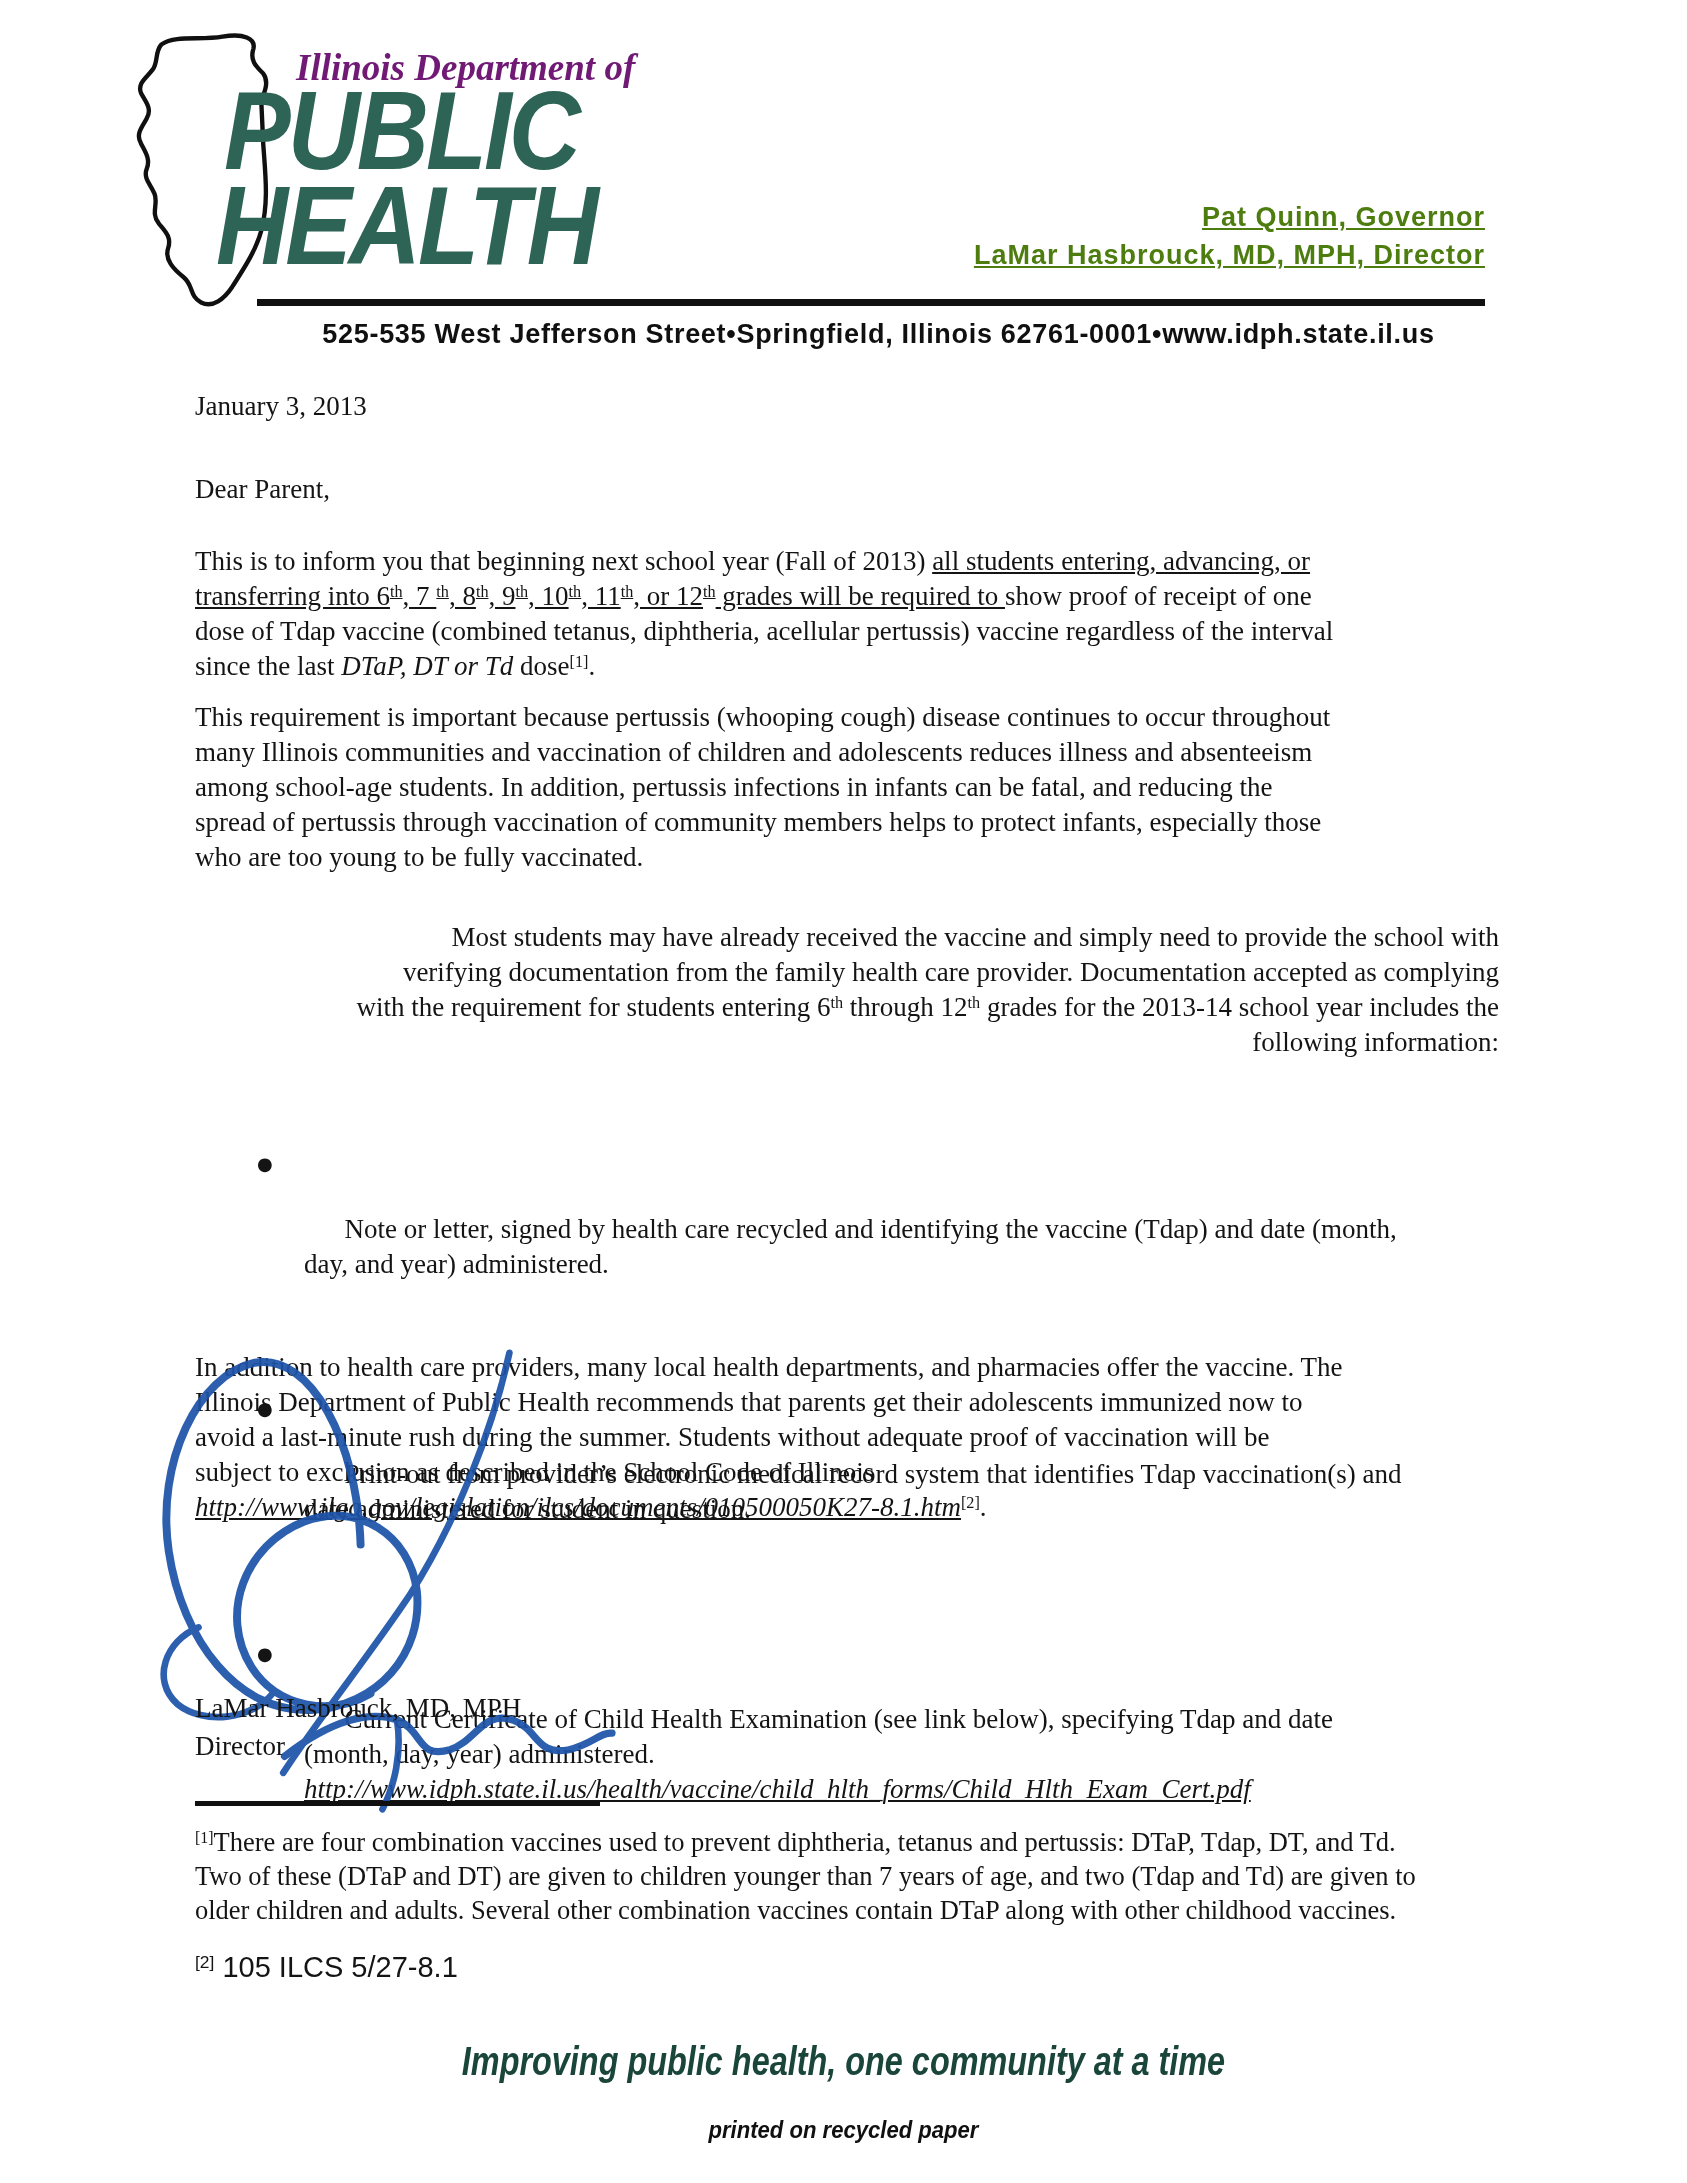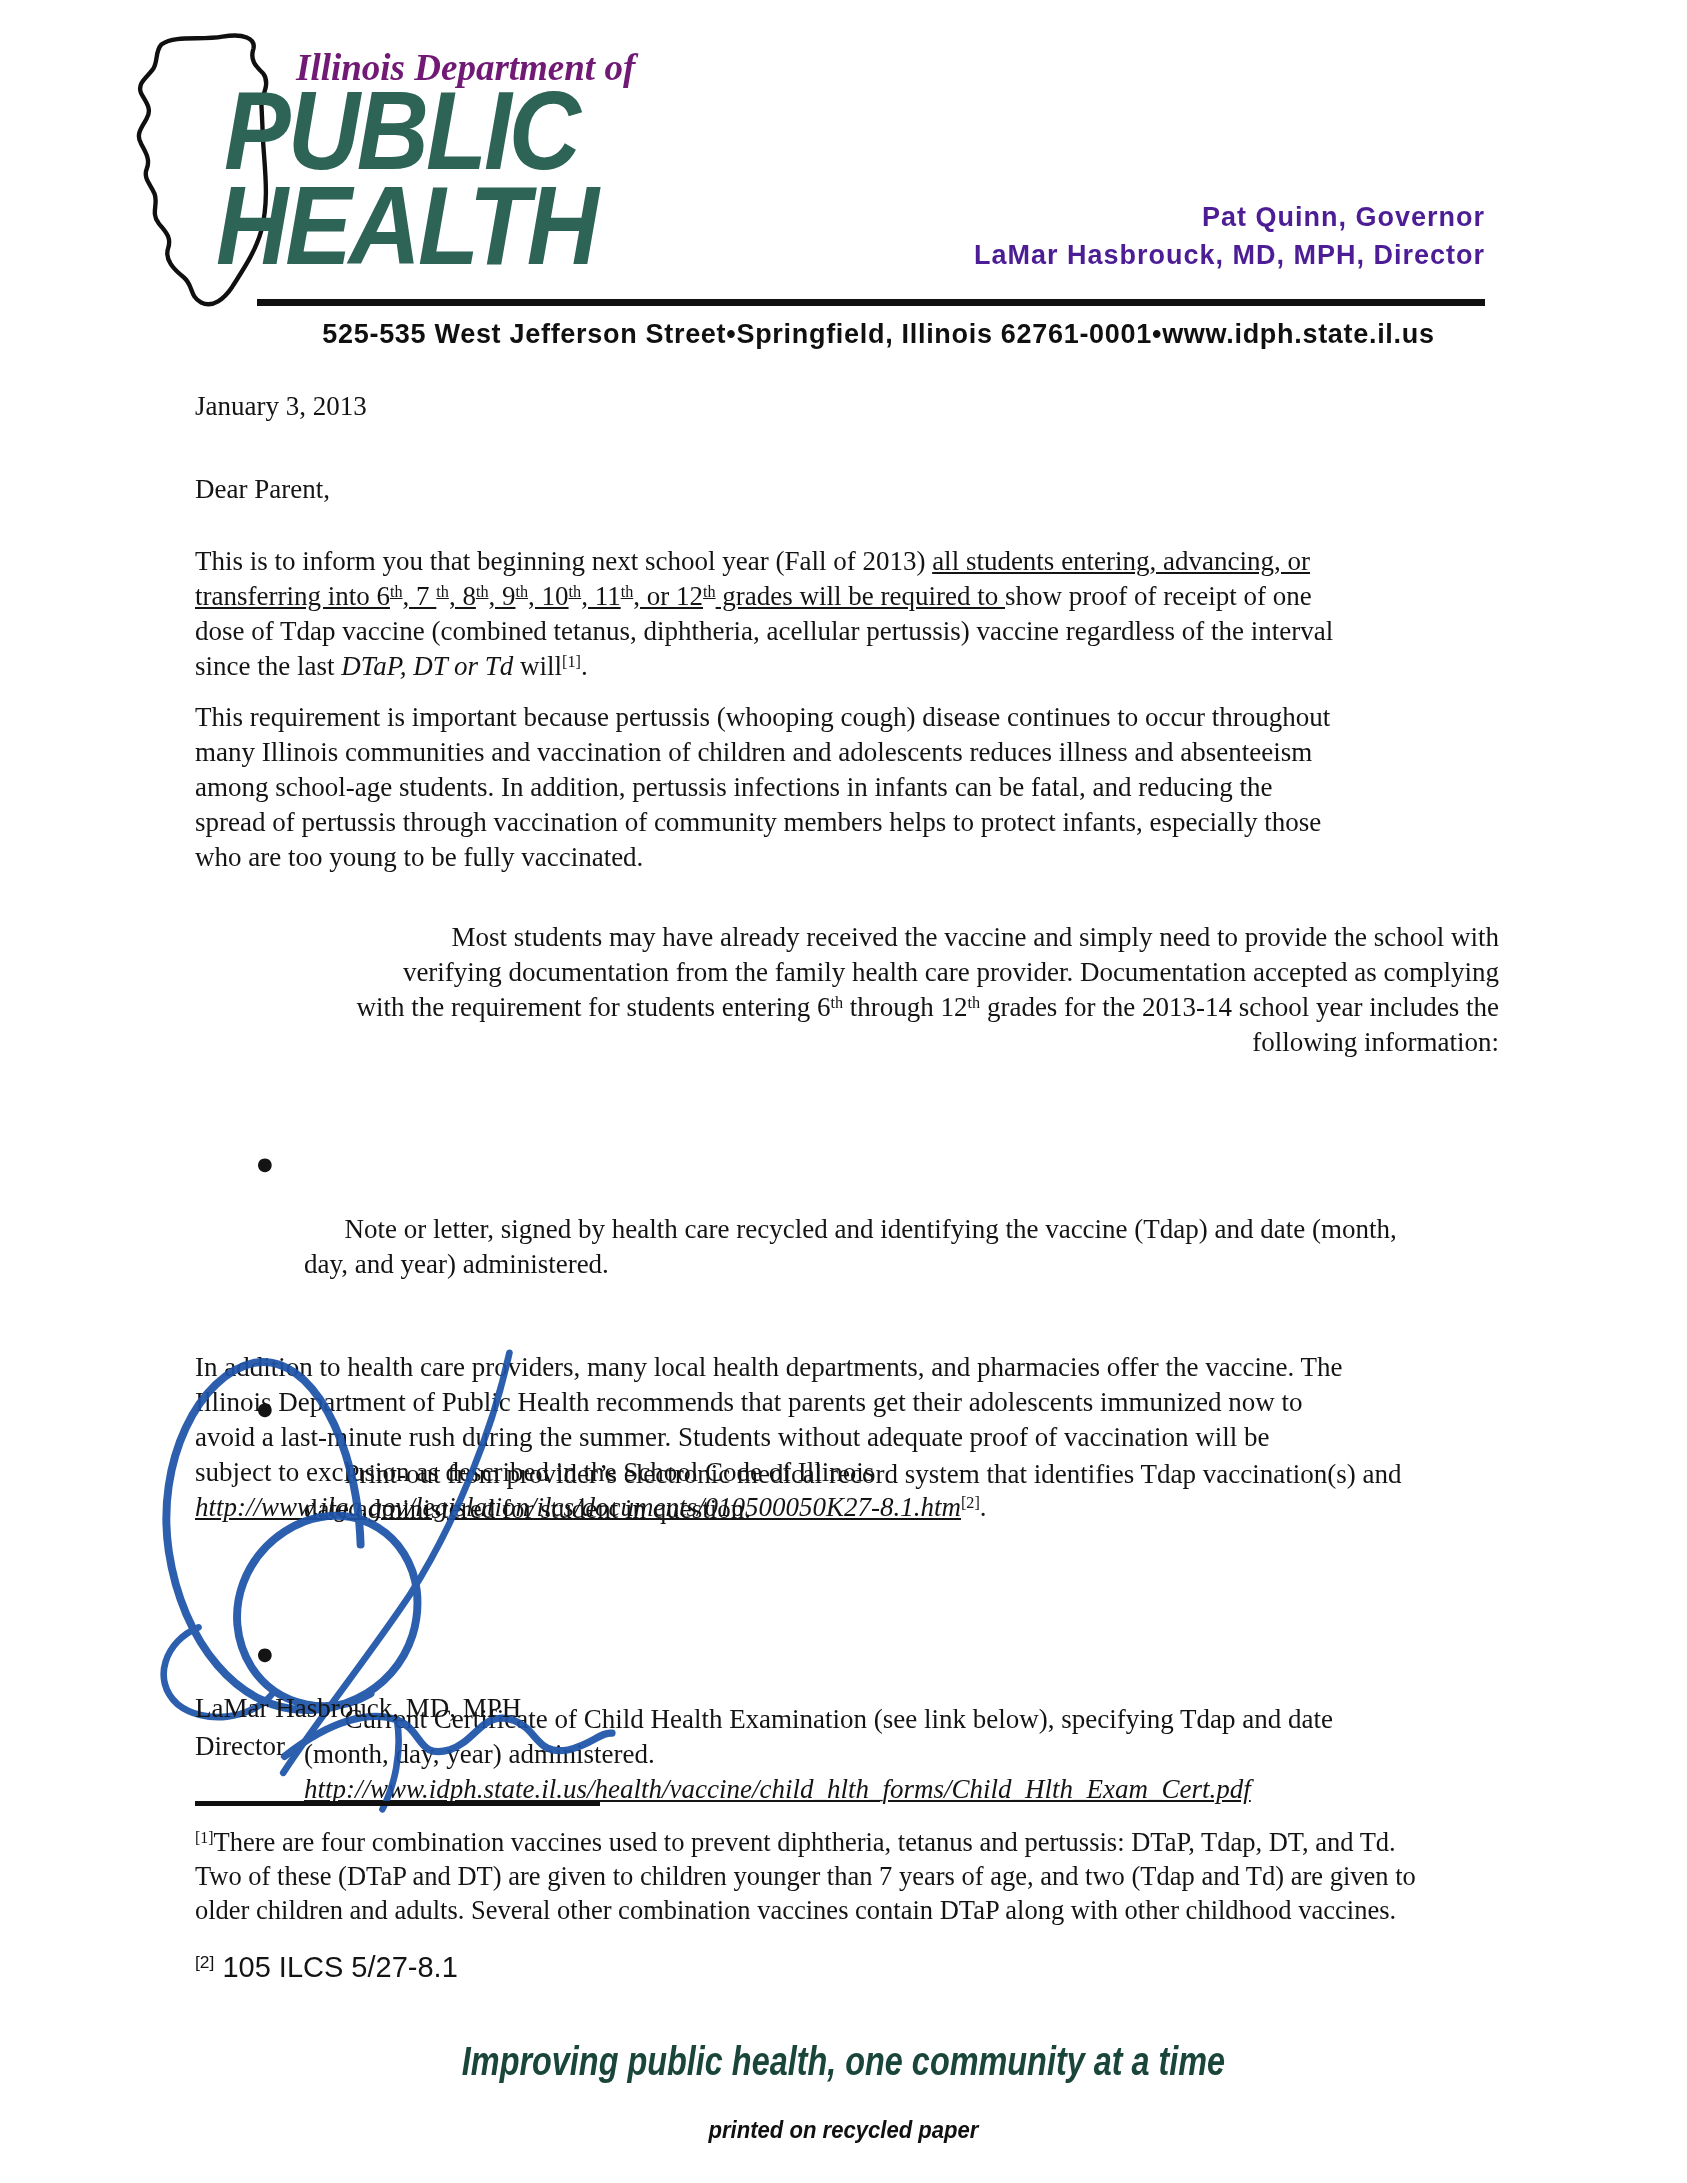--- a/index.html
+++ b/index.html
@@ -15,22 +15,22 @@
     font-family:Liberation Serif, serif; font-weight:bold; font-style:italic;
     font-size:37px; color:#701a75; letter-spacing:0px; white-space:nowrap;
   }
   .logo-big {
     font-family:"Liberation Sans", sans-serif; font-weight:bold; font-style:italic;
     font-size:111px; line-height:93px; color:#2d6456; letter-spacing:-3.3px;
     transform:scaleX(.9); transform-origin:left top; white-space:nowrap;
   }
   .officials {
     font-family:"Liberation Sans", sans-serif; font-weight:bold;
-    font-size:27px; line-height:38px; color:#4c1d95; letter-spacing:1px;
-    text-align:right; white-space:nowrap;
+    font-size:27px; line-height:38px; color:#4d7c0f; letter-spacing:1px;
+    text-align:right; white-space:nowrap;text-decoration:underline;
   }
   .hrule { background:#101010; }
   .address {
     font-family:"Liberation Sans", sans-serif; font-weight:bold;
     font-size:27px; color:#101010; letter-spacing:0.7px;
     display:flex; justify-content:center; white-space:nowrap;
   }
 
   
   .bt { font-size:27px; line-height:35px; white-space:pre; width:1297px; }
@@ -93,21 +93,21 @@
     <span>www.idph.state.il.us</span>
   </div>
 
   <div class="abs bt" style="left:195px; top:389px;">January 3, 2013</div>
 
   <div class="abs bt" style="left:195px; top:472px;">Dear Parent,</div>
 
   <div class="abs bt" style="left:195px; top:544px;"><span>This is to inform you that beginning next school year (Fall of 2013) </span><span style="text-decoration: underline;">all students entering, advancing, or
 transferring into 6</span><sup style="text-decoration: underline;">th</sup><span style="text-decoration: underline;">, 7 </span><sup style="text-decoration: underline;">th</sup><span style="text-decoration: underline;">, 8</span><sup style="text-decoration: underline;">th</sup><span style="text-decoration: underline;">, 9</span><sup style="text-decoration: underline;">th</sup><span style="text-decoration: underline;">, 10</span><sup style="text-decoration: underline;">th</sup><span style="text-decoration: underline;">, 11</span><sup style="text-decoration: underline;">th</sup><span style="text-decoration: underline;">, or 12</span><sup style="text-decoration: underline;">th</sup><span style="text-decoration: underline;"> grades will be required to </span><span>show proof of receipt of one
 dose of Tdap vaccine (combined tetanus, diphtheria, acellular pertussis) vaccine regardless of the interval
-since the last </span><span style="font-style: italic;">DTaP, DT or Td</span><span> will</span><sup>[1]</sup><span>.</span></div>
+since the last </span><span style="font-style: italic;">DTaP, DT or Td</span><span> dose</span><sup>[1]</sup><span>.</span></div>
 
   <div class="abs bt" style="left:195px; top:700px;">This requirement is important because pertussis (whooping cough) disease continues to occur throughout
 many Illinois communities and vaccination of children and adolescents reduces illness and absenteeism
 among school-age students. In addition, pertussis infections in infants can be fatal, and reducing the
 spread of pertussis through vaccination of community members helps to protect infants, especially those
 who are too young to be fully vaccinated.</div>
 
   <div class="abs bt" style="left:202px; top:920px;text-align:right;"><span>Most students may have already received the vaccine and simply need to provide the school with
 verifying documentation from the family health care provider. Documentation accepted as complying
 with the requirement for students entering 6</span><sup>th</sup><span> through 12</span><sup>th</sup><span> grades for the 2013-14 school year includes the

